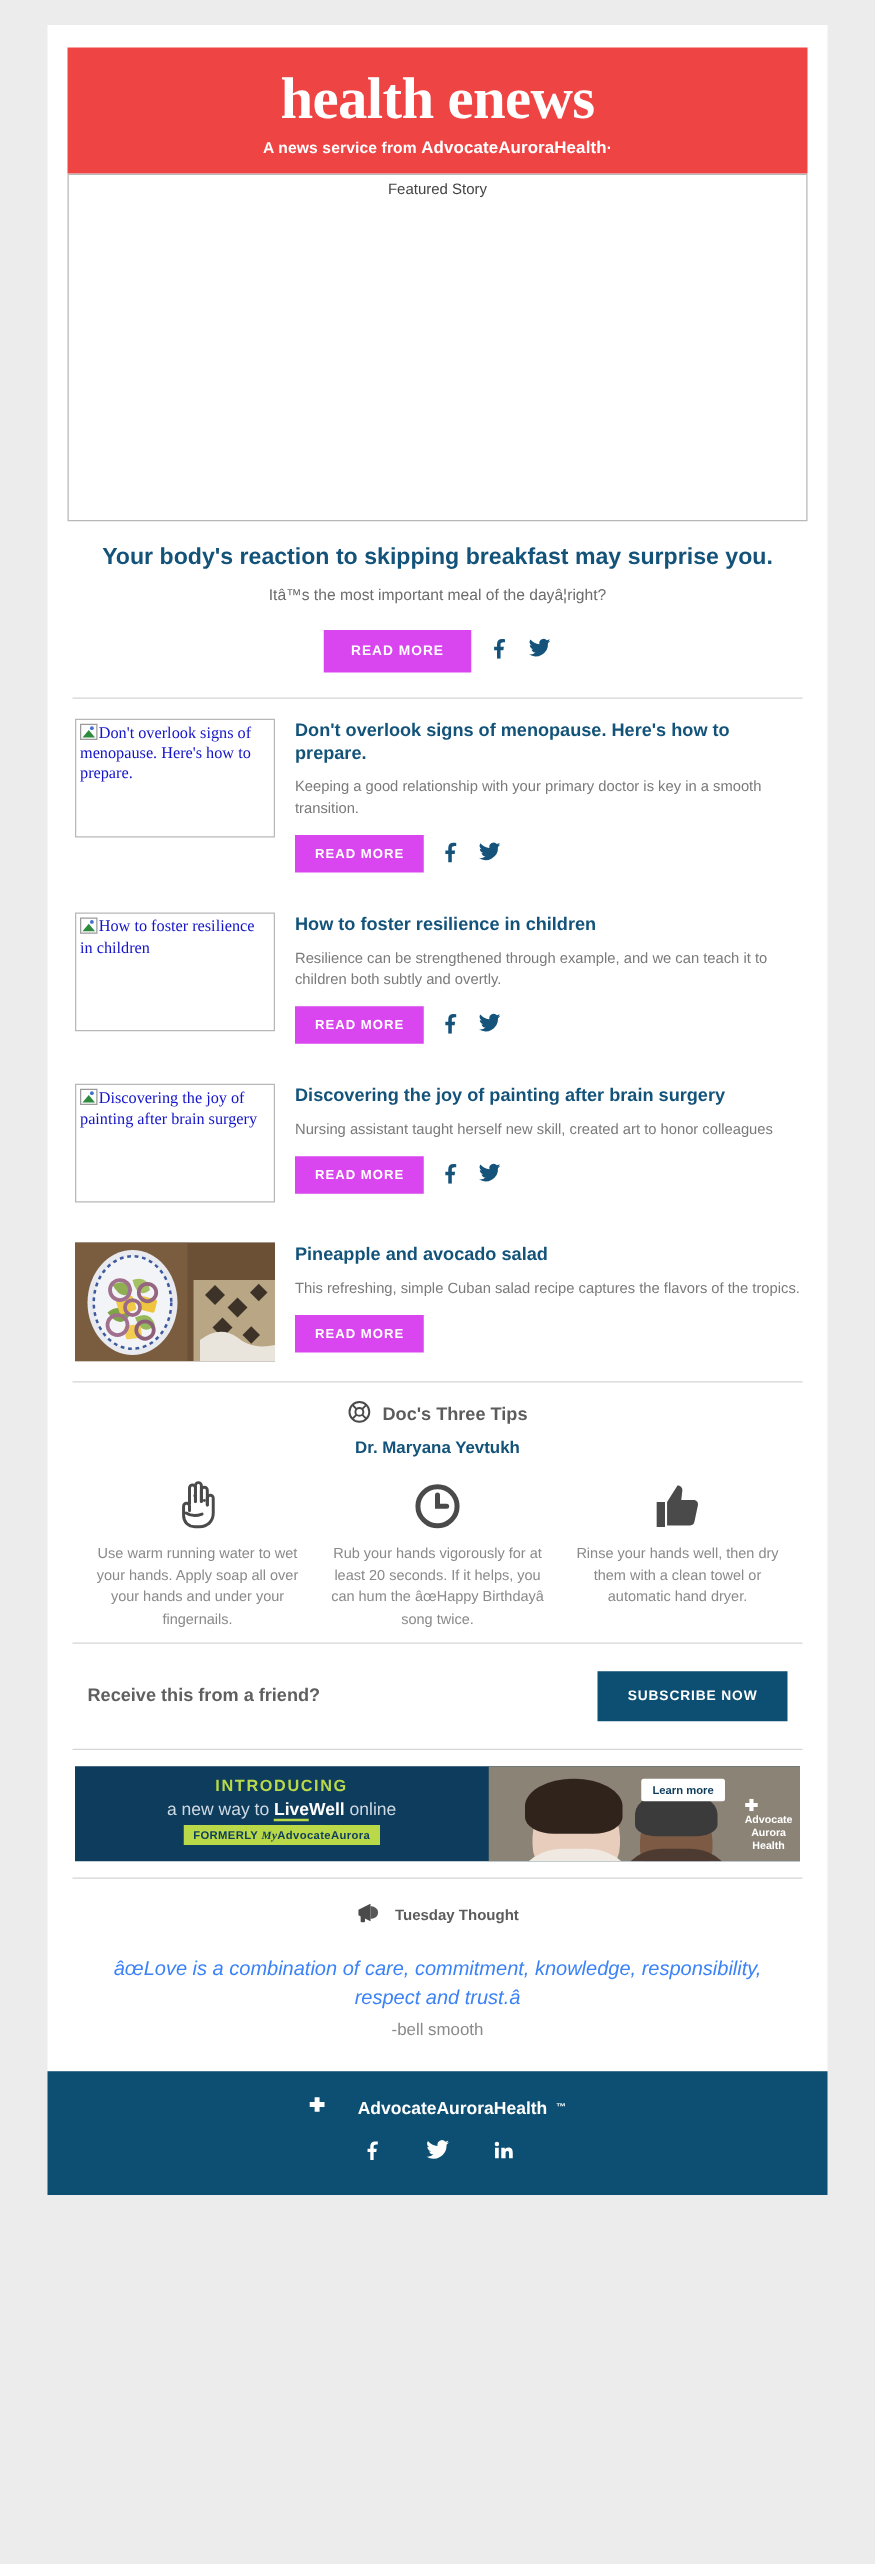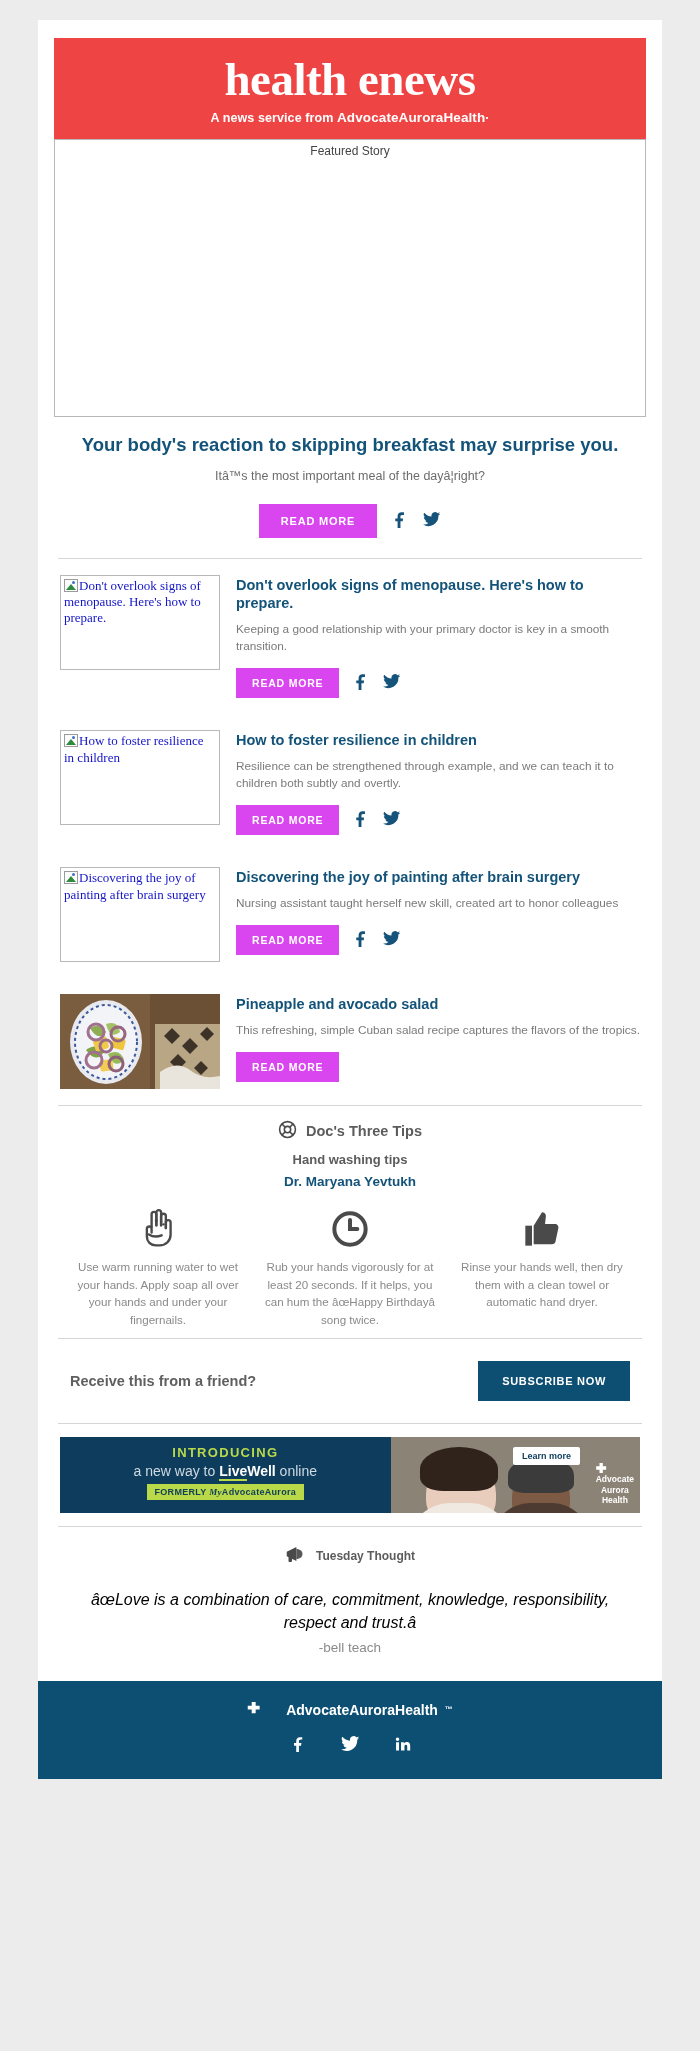--- a/index.html
+++ b/index.html
@@ -340,21 +340,21 @@
   
   .quote-section { padding: 18px 20px 26px 20px; text-align: center; }
   .quote-head {
     display: flex; align-items: center; justify-content: center;
     gap: 10px;
     color: #5c5c5c;
     font-size: 12px;
     font-weight: bold;
   }
   .quote-text {
-    color: #000000;
+    color: #3b82f6;
     font-style: italic;
     font-size: 16px;
     line-height: 1.45;
     margin-top: 22px;
   }
   .quote-author {
     color: #8a8a8a;
     font-size: 13.5px;
     margin-top: 6px;
   }
@@ -546,21 +546,20 @@
             <circle cx="12" cy="12" r="10"></circle>
             <circle cx="12" cy="12" r="4"></circle>
             <line x1="4.9" y1="4.9" x2="9.2" y2="9.2"></line>
             <line x1="14.8" y1="14.8" x2="19.1" y2="19.1"></line>
             <line x1="14.8" y1="9.2" x2="19.1" y2="4.9"></line>
             <line x1="4.9" y1="19.1" x2="9.2" y2="14.8"></line>
           </svg>
         </span>
         <span>Doc's Three Tips</span>
       </div>
-      <div class="tips-sub">Hand washing tips</div>
       <div class="tips-doc">Dr. Maryana Yevtukh</div>
 
       <div class="tips-grid">
         <div class="tip-col">
           <div class="tip-icon">
             <svg width="44" height="42" viewBox="0 0 48 46" fill="none" stroke="#4a4a4a" stroke-width="2.6" stroke-linecap="round" stroke-linejoin="round">
               <path d="M17 22 V8 a2.6 2.6 0 0 1 5.2 0 V20"></path>
               <path d="M22.2 20 V6 a2.6 2.6 0 0 1 5.2 0 V20"></path>
               <path d="M27.4 20 V10 a2.6 2.6 0 0 1 5.2 0 V23"></path>
               <path d="M32.6 23 v-6 a2.6 2.6 0 0 1 5.2 0 v13 c0 7-5 12-12 12 h-4 c-6 0-10-4-10-10 v-8 a2.6 2.6 0 0 1 5.2 0 v4"></path>
@@ -635,21 +634,21 @@
         <span>
           <svg width="21" height="18" viewBox="0 0 24 20" fill="#4a4a4a">
             <path d="M2 7.5 L13 2 v16 L2 12.5 z"></path>
             <path d="M13 4 q7 1 7 6 q0 5 -7 6 z" opacity="0.92"></path>
             <rect x="4" y="12" width="4" height="7" rx="1"></rect>
           </svg>
         </span>
         <span>Tuesday Thought</span>
       </div>
       <div class="quote-text">âœLove is a combination of care, commitment, knowledge, responsibility, respect and trust.â</div>
-      <div class="quote-author">-bell teach</div>
+      <div class="quote-author">-bell smooth</div>
     </div>
 
   </div>
 
   <div class="footer">
     <div class="footer-brand">
       <span>
         <svg width="32" height="14" viewBox="0 0 34 14" fill="#ffffff">
           <path d="M5 0.5h4.2v4H13.4v4.2H9.2v4H5v-4H0.8V4.5H5z"></path>
           <path d="M21 1.2a5.6 5.6 0 1 0 0 11.2 5.6 5.6 0 0 1 0-11.2z"></path>

